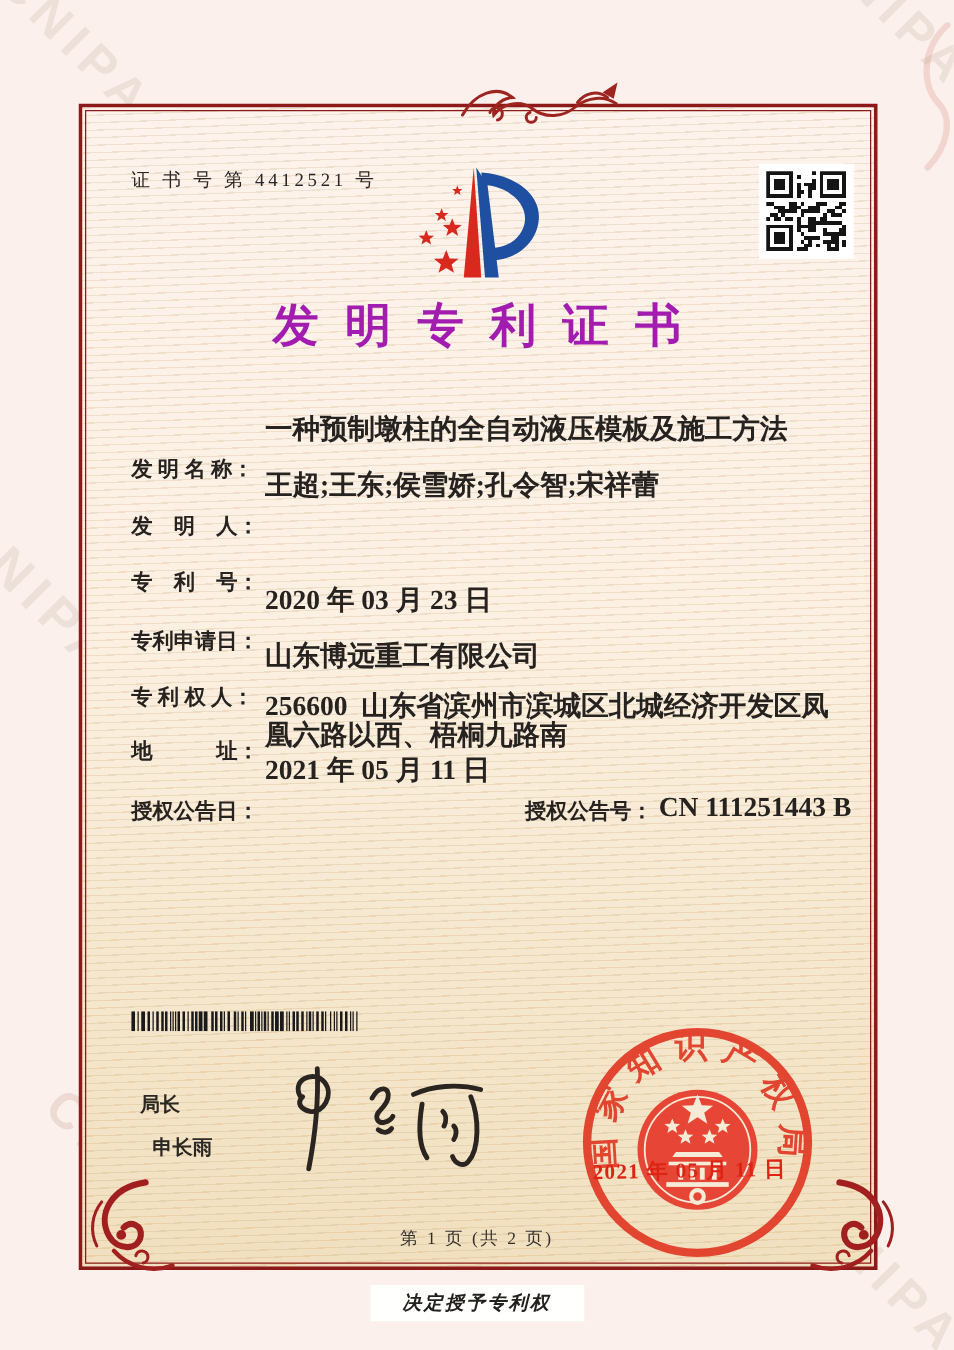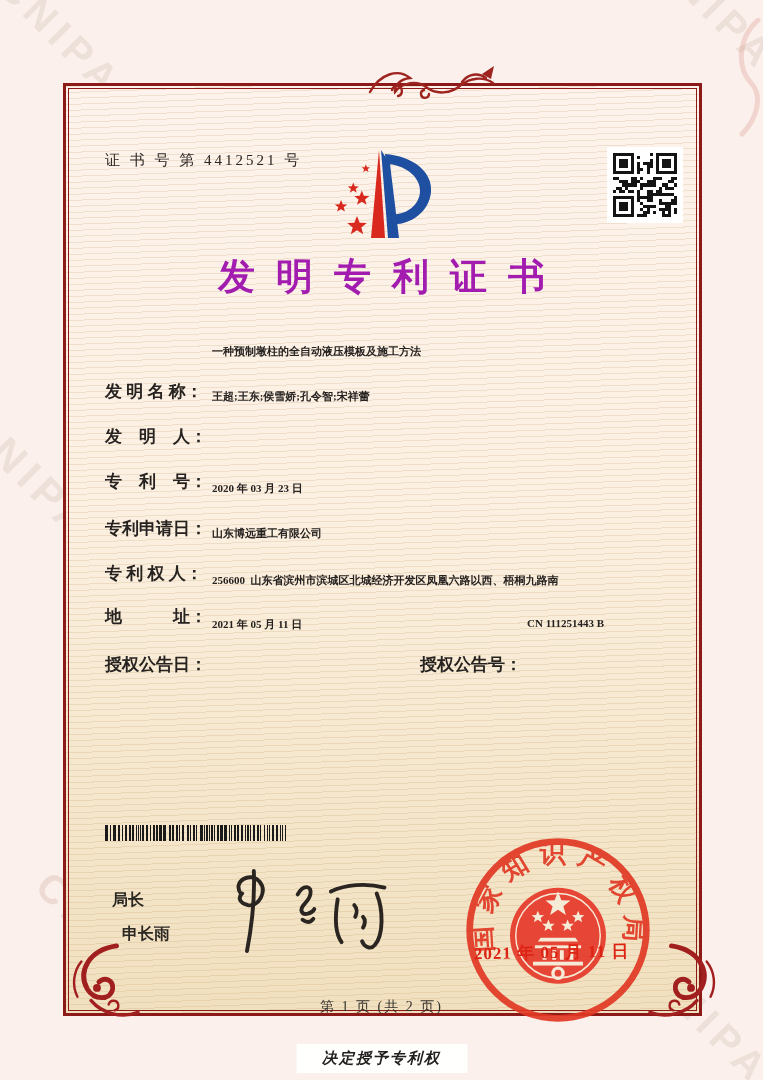--- a/index.html
+++ b/index.html
@@ -32,34 +32,34 @@
   .frame-bg{
     position:absolute;left:0;top:0;right:0;bottom:0;
     background:
       repeating-linear-gradient(178deg, rgba(186,148,92,0.20) 0 1px, rgba(0,0,0,0) 1px 6px),
       linear-gradient(180deg,#fdf3ec 0%,#fcf0e2 45%,#f6e8cf 72%,#f1e0bf 100%);
   }
   
   .ornament{position:absolute;z-index:4;pointer-events:none;}
   .faint{opacity:.28;}
   
-  .content{position:absolute;left:0;top:16px;width:763px;height:948px;z-index:3;}
+  .content{position:absolute;left:0;top:0;width:763px;height:948px;z-index:3;}
   .cert-no{position:absolute;left:105px;top:135px;font-size:15px;letter-spacing:3px;color:#2a2522;}
   .logo{position:absolute;left:333px;top:126px;width:106px;height:102px;}
   .qr-box{position:absolute;left:607px;top:131px;width:76px;height:76px;background:#ffffff;
           display:flex;align-items:center;justify-content:center;}
   .title{
     position:absolute;left:0;top:236px;width:763px;text-align:center;
     font-size:37px;font-weight:bold;letter-spacing:21px;text-indent:21px;color:#a21caf;
   }
   .field-label{position:absolute;left:105px;font-size:17px;font-weight:600;white-space:pre;margin-top:36px;}
-  .field-value{position:absolute;left:212px;font-size:11px;font-weight:600;white-space:pre-wrap;}
+  .field-value{position:absolute;left:212px;font-size:22px;font-weight:600;white-space:pre-wrap;}
   .addr-value{width:452px;line-height:23px;}
   .grant-no-label{left:420px;}
-  .grant-no-value{left:527px;}
+  .grant-no-value{left:527px;margin-top:32px;}
   .paragraphs{
     position:absolute;left:104px;top:633px;width:557px;
     font-size:16px;font-style:italic;font-weight:500;line-height:27px;color:#1d1a18;
     text-align:justify;
   }
   .paragraphs p{margin:0;text-indent:2em;}
   .barcode{position:absolute;left:105px;top:809px;width:185px;height:16px;}
   .director-block{position:absolute;left:112px;top:874px;
     font-family:"Liberation Sans","DejaVu Sans",sans-serif;font-weight:bold;font-size:16px;color:#2b2723;}
   .director-block .name{margin-top:13px;margin-left:10px;}

